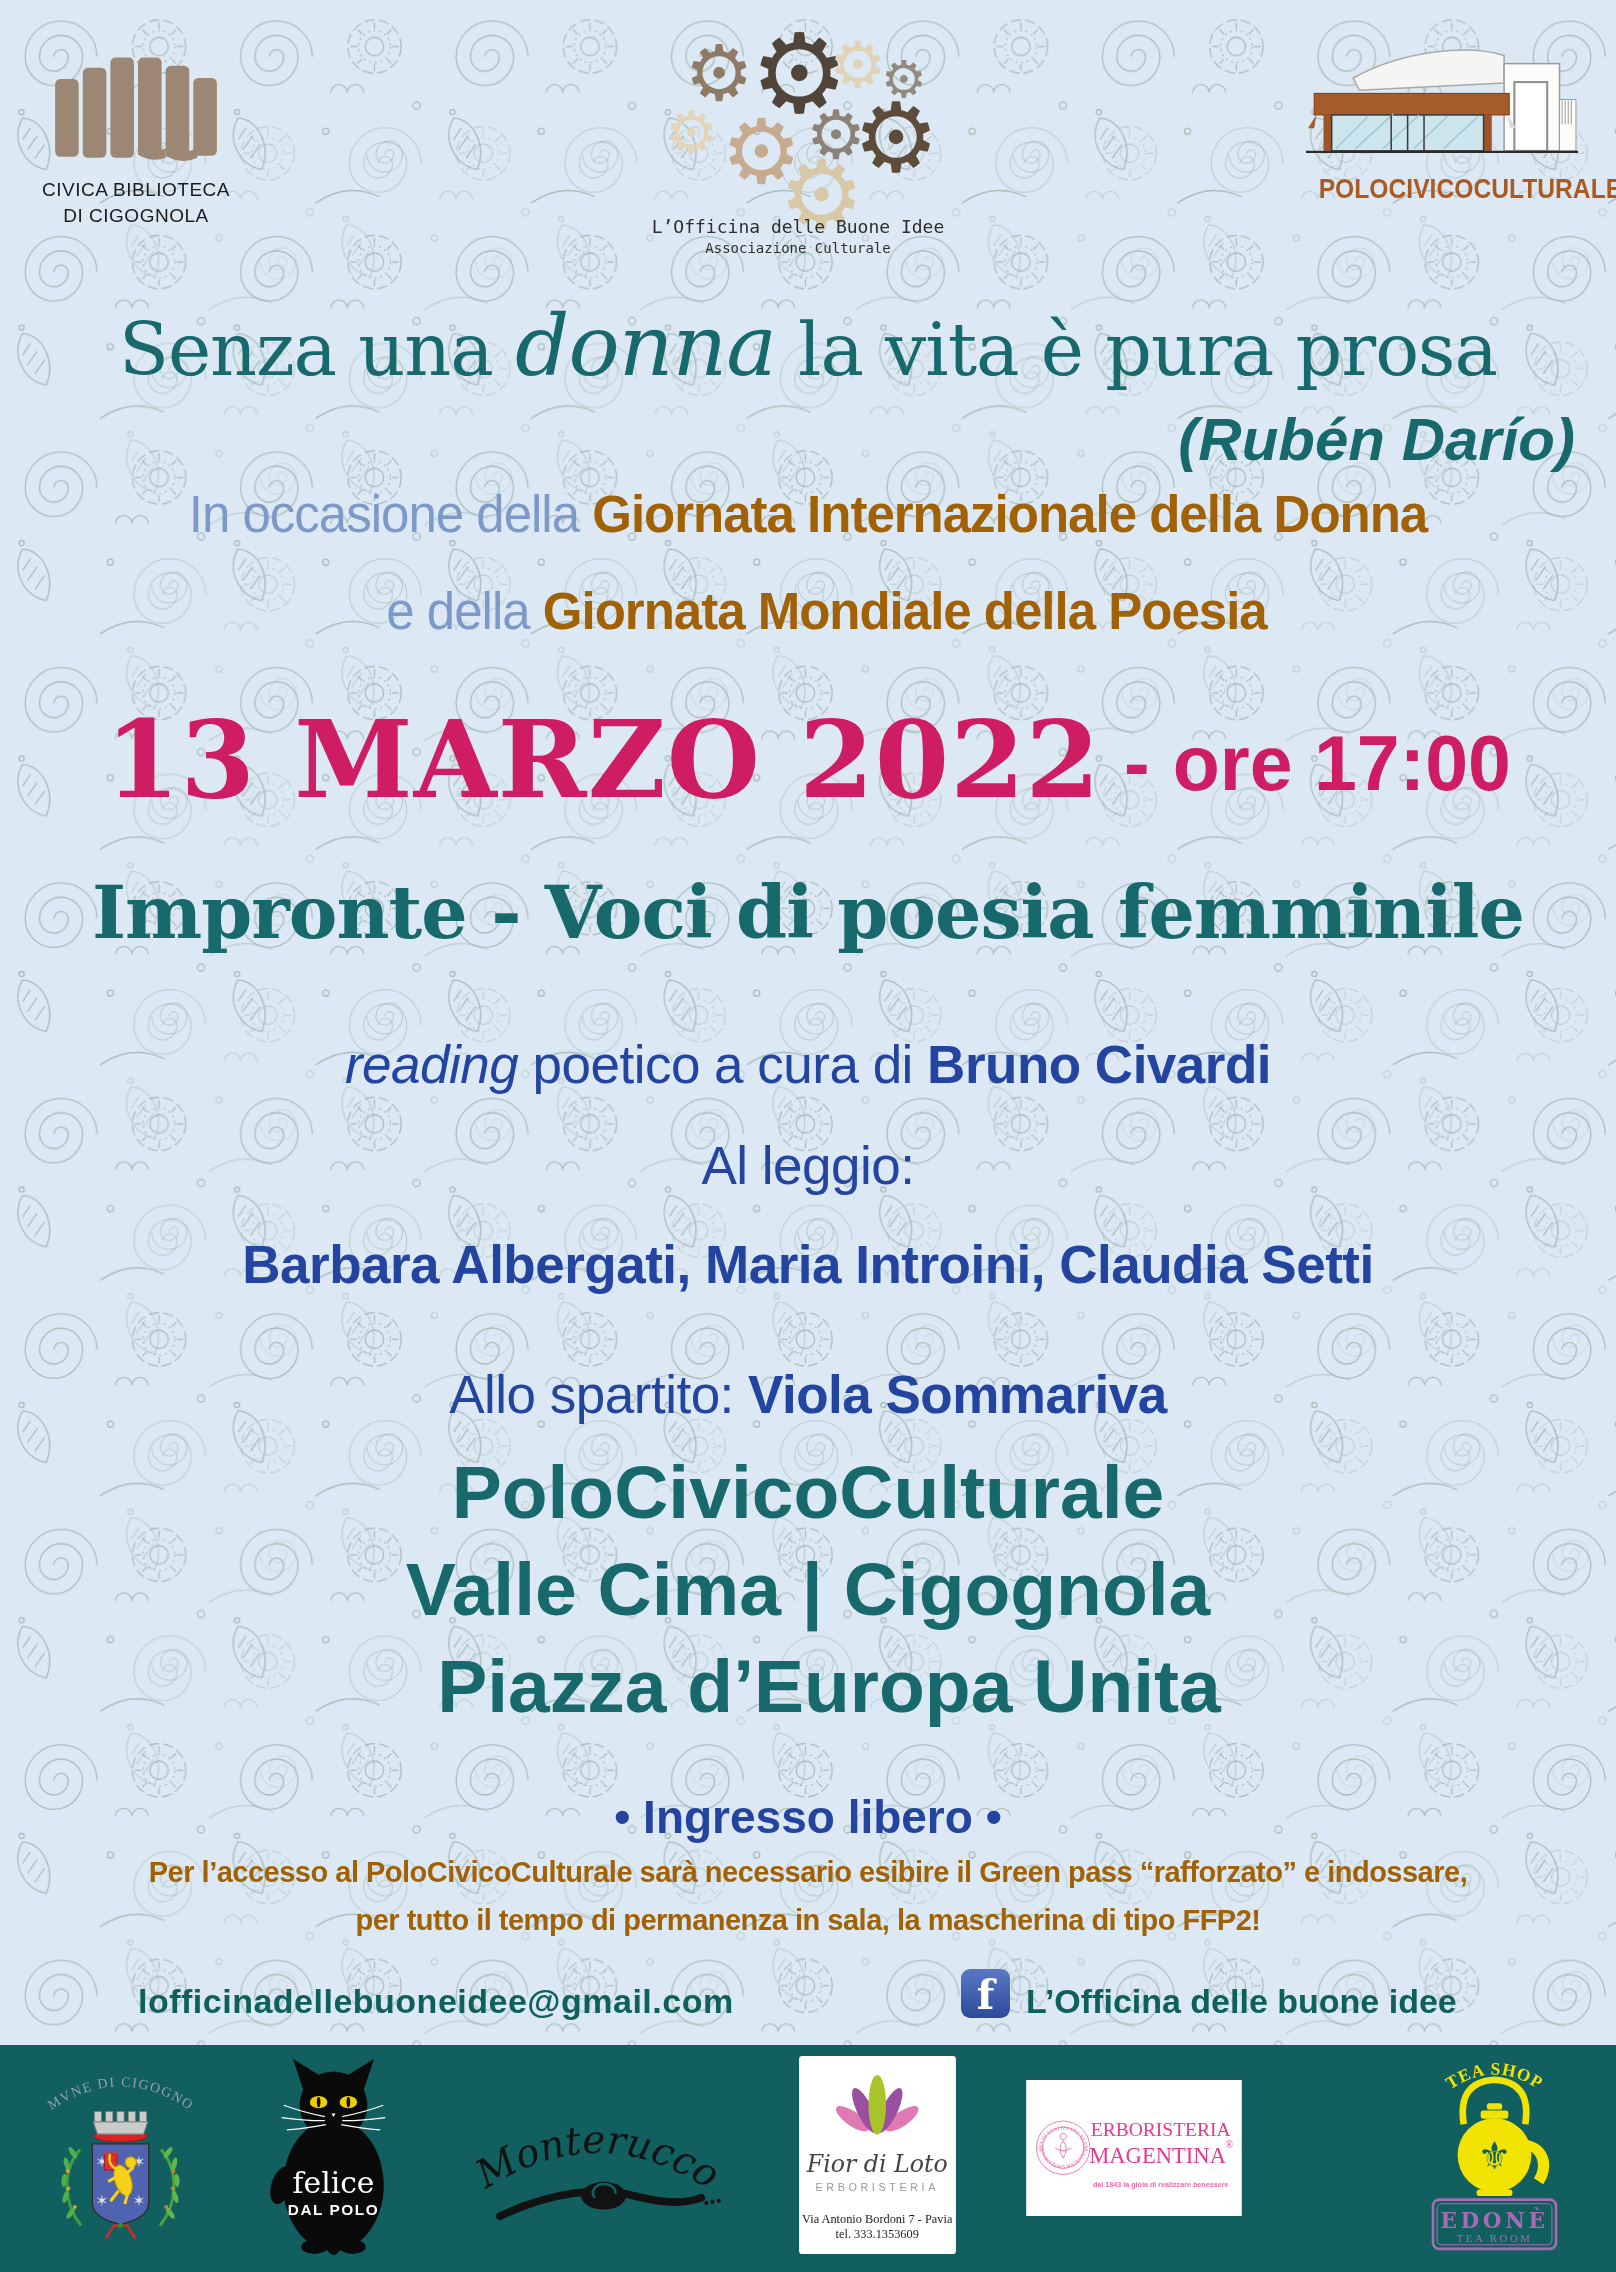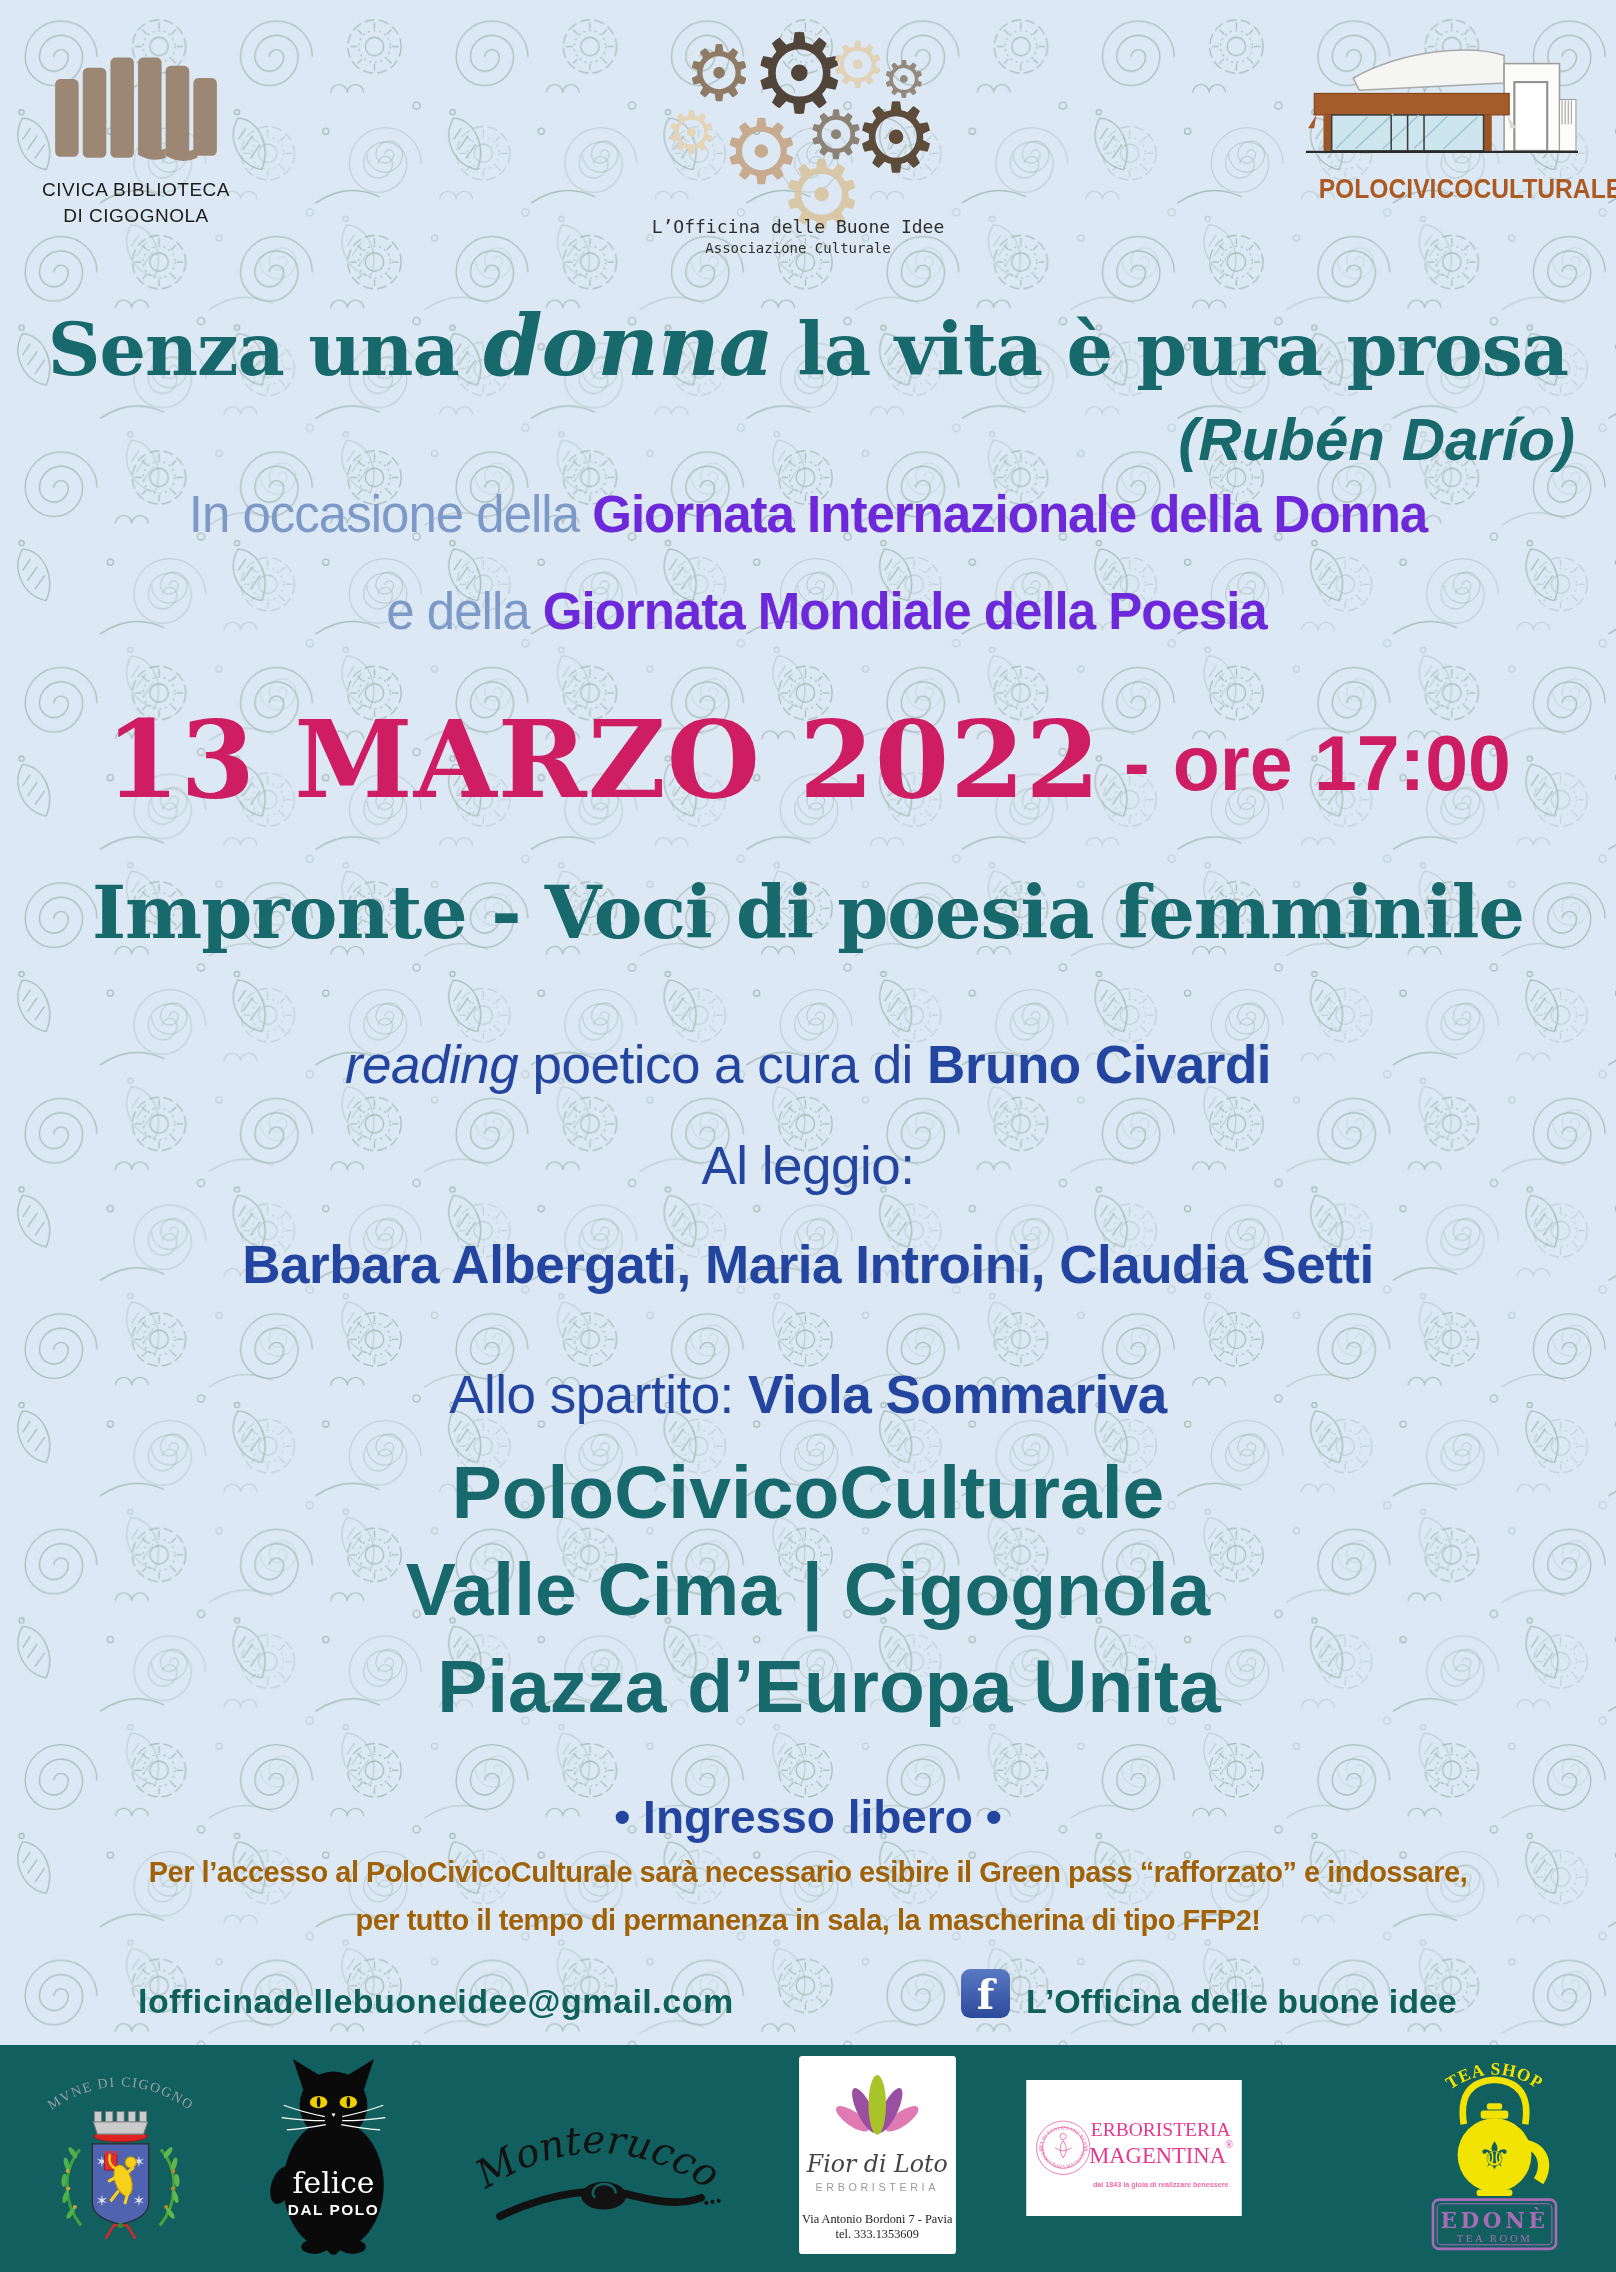--- a/index.html
+++ b/index.html
@@ -20,28 +20,28 @@
   .gear { position:absolute; font-family:"DejaVu Sans", sans-serif; line-height:1; }
   .officina-name { position:absolute; left:634px; top:216px; width:328px; text-align:center;
                    font-family:"DejaVu Sans Mono", monospace; font-size:18px; color:#2e2e2e; }
   .officina-sub  { position:absolute; left:634px; top:240px; width:328px; text-align:center;
                    font-family:"DejaVu Sans Mono", monospace; font-size:14px; color:#2e2e2e; }
   .polo-label { position:absolute; left:1298px; top:173px; width:287px; text-align:center;
                 font-size:28px; font-weight:bold; color:#ad5a22; letter-spacing:0px; }
   .polo-label span { display:inline-block; transform:scaleX(0.88); transform-origin:center; white-space:nowrap; }
 
   
-  .quote { top:300px; font-family:"DejaVu Serif", serif; font-weight:bold;
+  .quote { top:300px; font-family:"DejaVu Serif", serif; font-weight:normal;
            font-size:73px; color:#17696c; letter-spacing:-1px; }
   .quote .hl { font-style:italic; font-size:85px; }
   .quote-author { top:405px; right:41px; left:auto; width:auto; position:absolute;
                   font-size:60px; font-weight:bold; font-style:italic; color:#17696c; white-space:nowrap; z-index:1;}
   .occ { font-size:51px; letter-spacing:-1px; }
   .occ .lt { color:#7d99c8; }
-  .occ .bd { color:#6d28d9; font-weight:bold;text-align:right; }
+  .occ .bd { color:#a16207; font-weight:bold;text-align:right; }
   .occ1 { top:487px; } .occ2 { top:584px;padding-left:37px; }
   .date-line { top:702px; color:#ce1d62; }
   .date-line .d { font-family:"DejaVu Serif", serif; font-weight:bold; font-size:107px; letter-spacing:1px; }
   .date-line .sep { font-weight:bold; font-size:77px; margin:0 23px; vertical-align:7.2px; }
   .date-line .t { font-weight:bold; font-size:77px; vertical-align:7.2px; }
   .event-title { top:873px; font-family:"DejaVu Serif", serif; font-weight:bold;
                  font-size:73px; color:#17696c; letter-spacing:-1px; }
   .blue-line { color:#24459f; font-size:53px; letter-spacing:-0.5px; }
   .reading { top:1036px; } .reading .it { font-style:italic; } .reading .bd { font-weight:bold; }
   .alleggio { top:1137px; }

